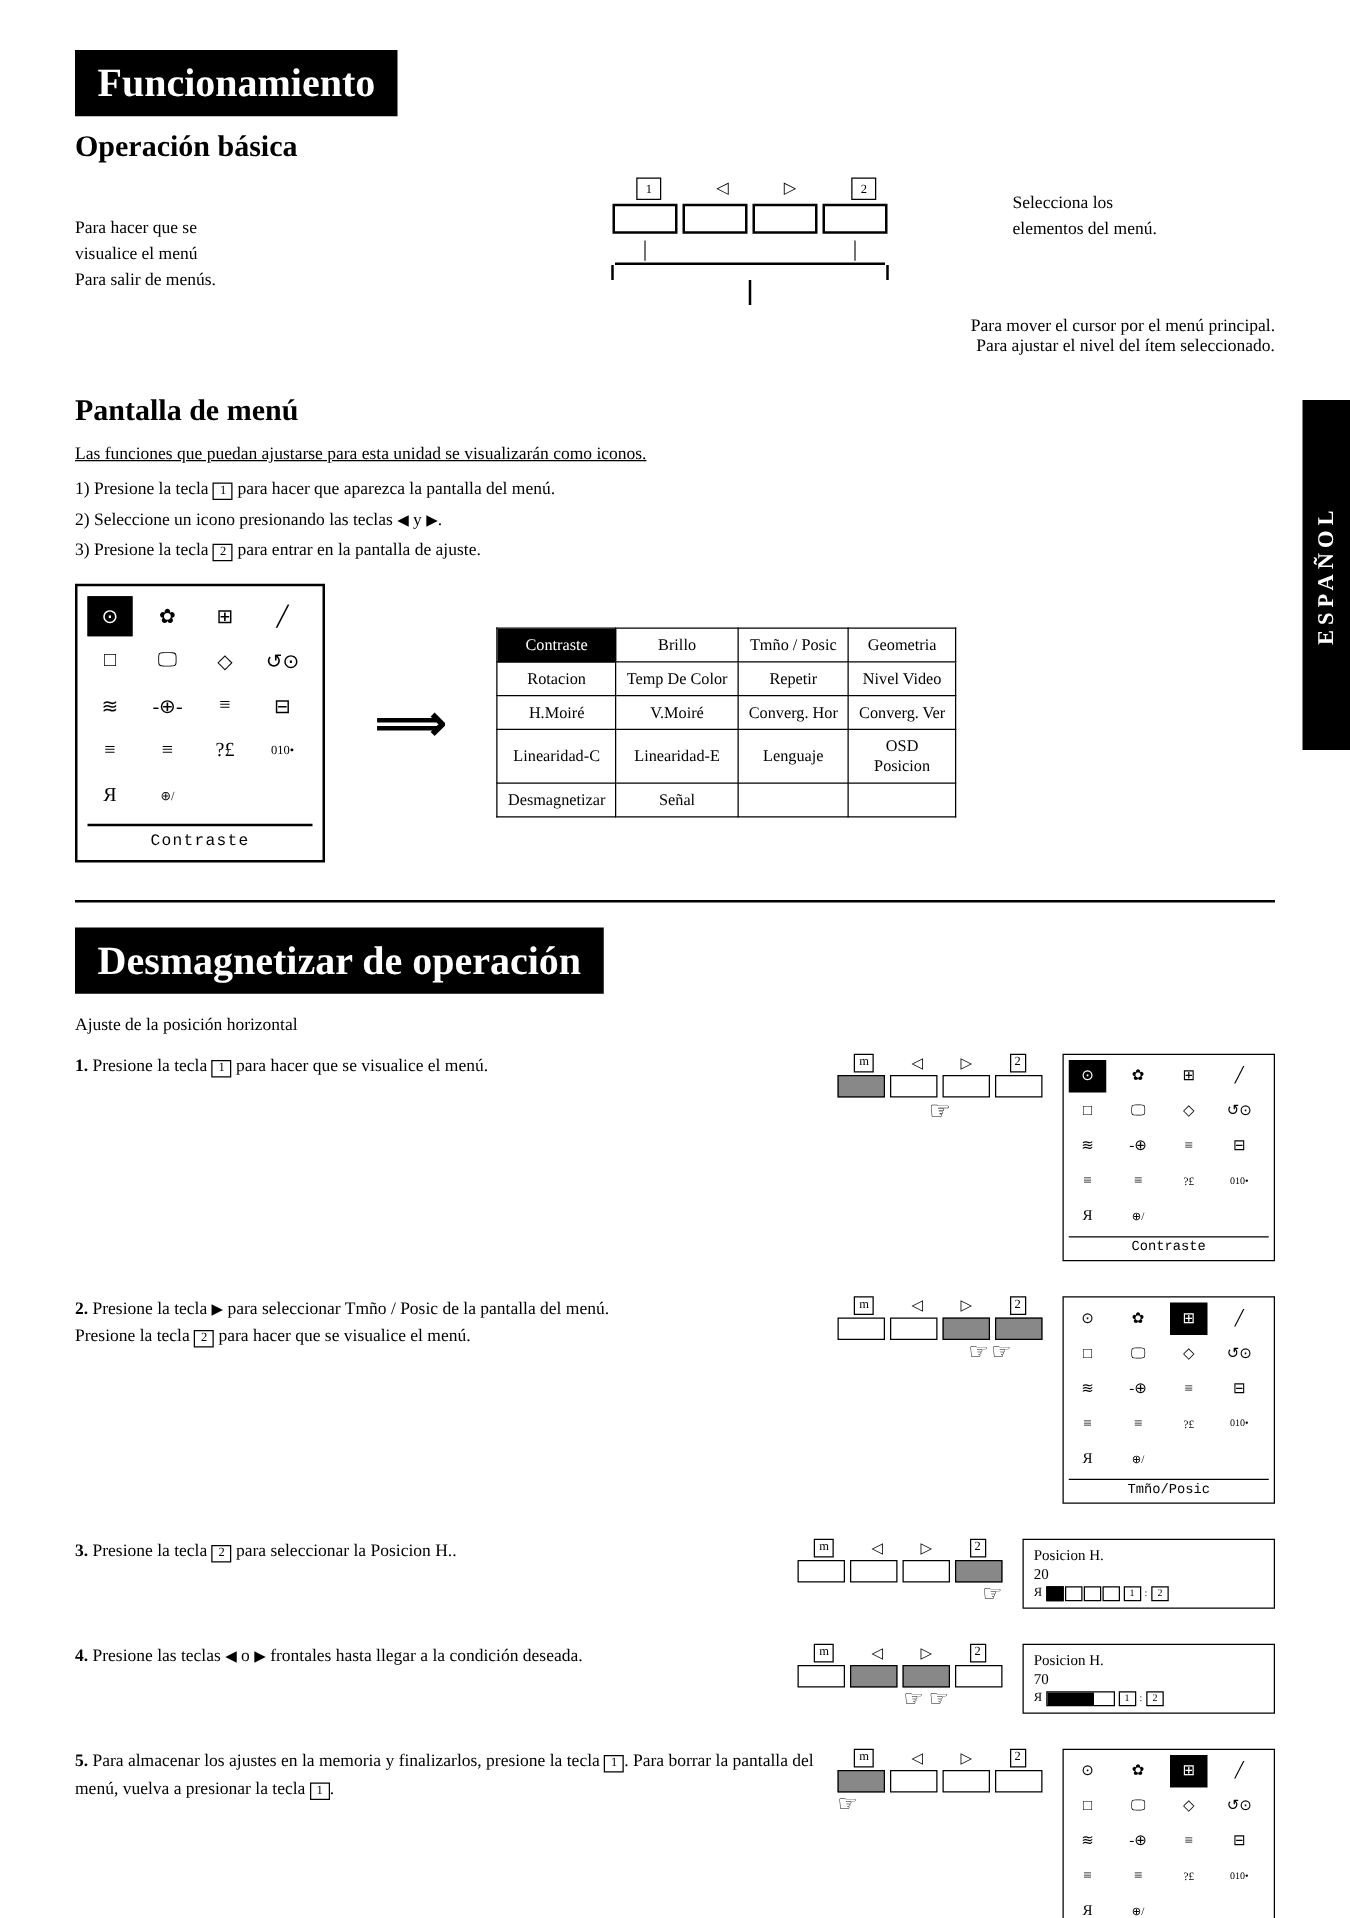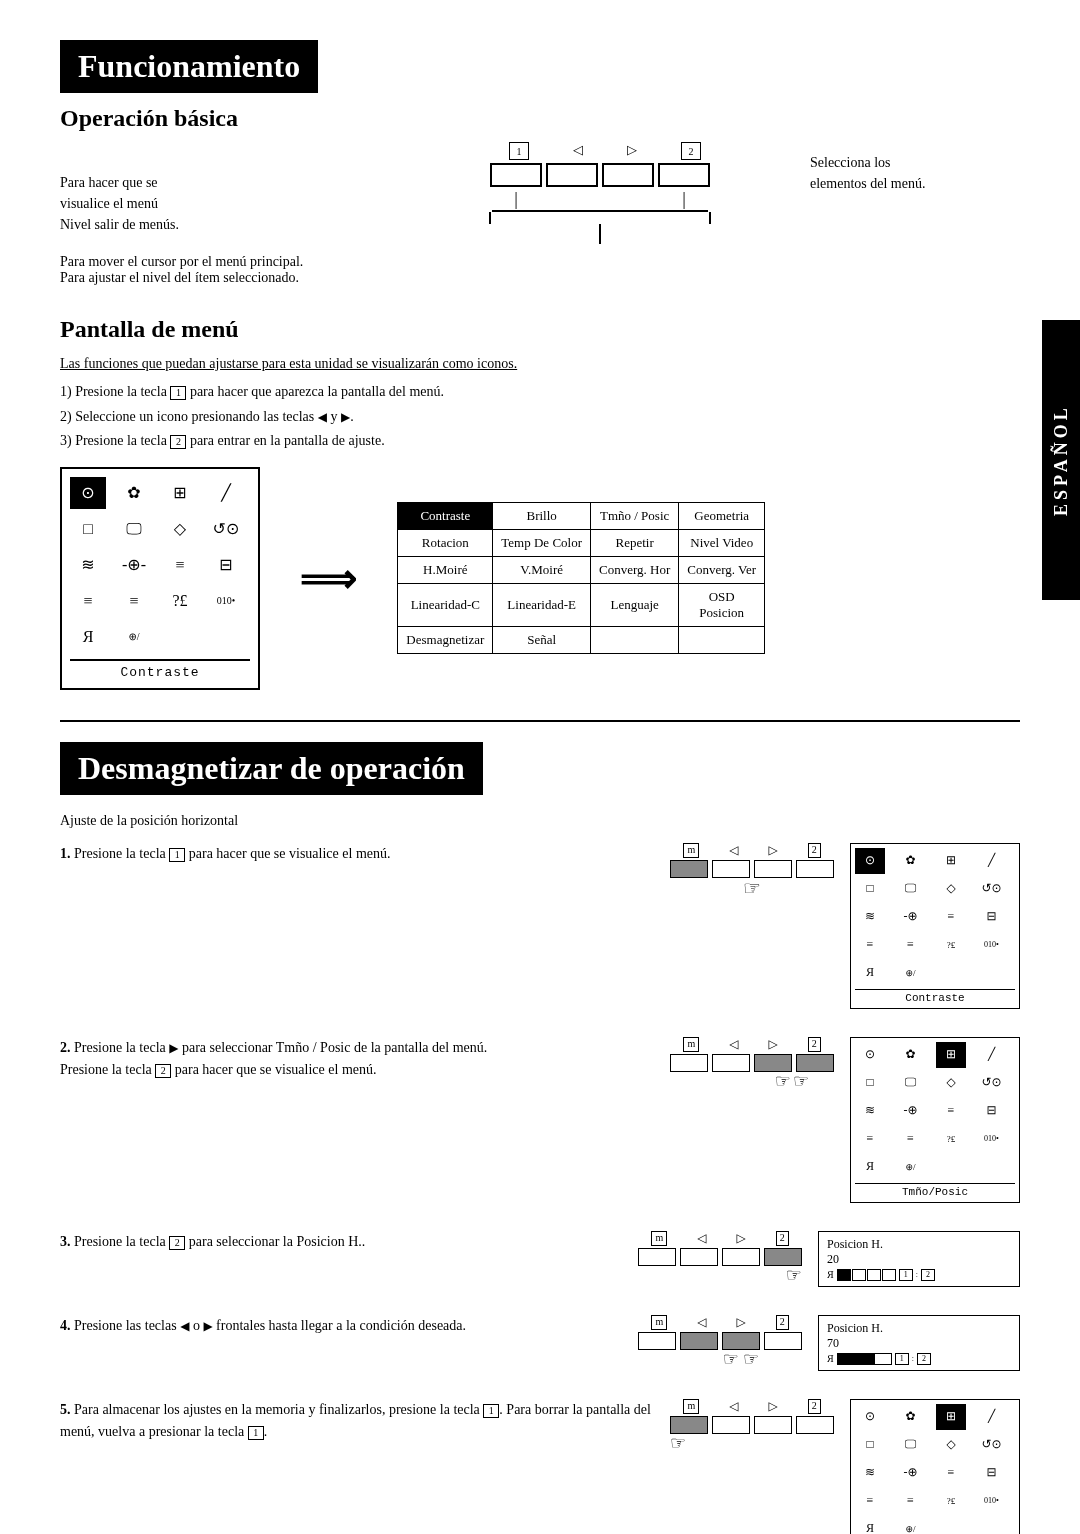--- a/index.html
+++ b/index.html
@@ -87,21 +87,21 @@
       width: 220px;
       font-size: 14px;
       line-height: 1.5;
       padding-top: 10px;
       padding-left: 10px;
       font-family: Liberation Serif, serif;
     }
 
     .caption-below {
       font-size: 14px;
-      text-align: left;
+      text-align: right;
       margin-top: 6px;
     }
 
     
     .menu-section {
       margin-bottom: 30px;
     }
 
     .menu-section p {
       font-size: 14px;
@@ -261,21 +261,21 @@
     <div class="section-header">Funcionamiento</div>
 
     
     <div class="basic-op-section">
       <div class="subsection-header">Operación básica</div>
 
       <div class="diagram-area">
         <div class="diagram-left">
           <div>Para hacer que se</div>
           <div>visualice el menú</div>
-          <div>Nivel salir de menús.</div>
+          <div>Para salir de menús.</div>
         </div>
 
         <div class="diagram-center">
 
           <div style="display:flex; gap:44px; font-size:12px; margin-bottom:3px; padding-left:10px;">
             <span style="border:1.5px solid #000; width:20px; height:18px; display:inline-flex; align-items:center; justify-content:center; font-size:10px;">1</span>
             <span style="font-size:13px;">◁</span>
             <span style="font-size:13px;">▷</span>
             <span style="border:1.5px solid #000; width:20px; height:18px; display:inline-flex; align-items:center; justify-content:center; font-size:10px;">2</span>
           </div>

